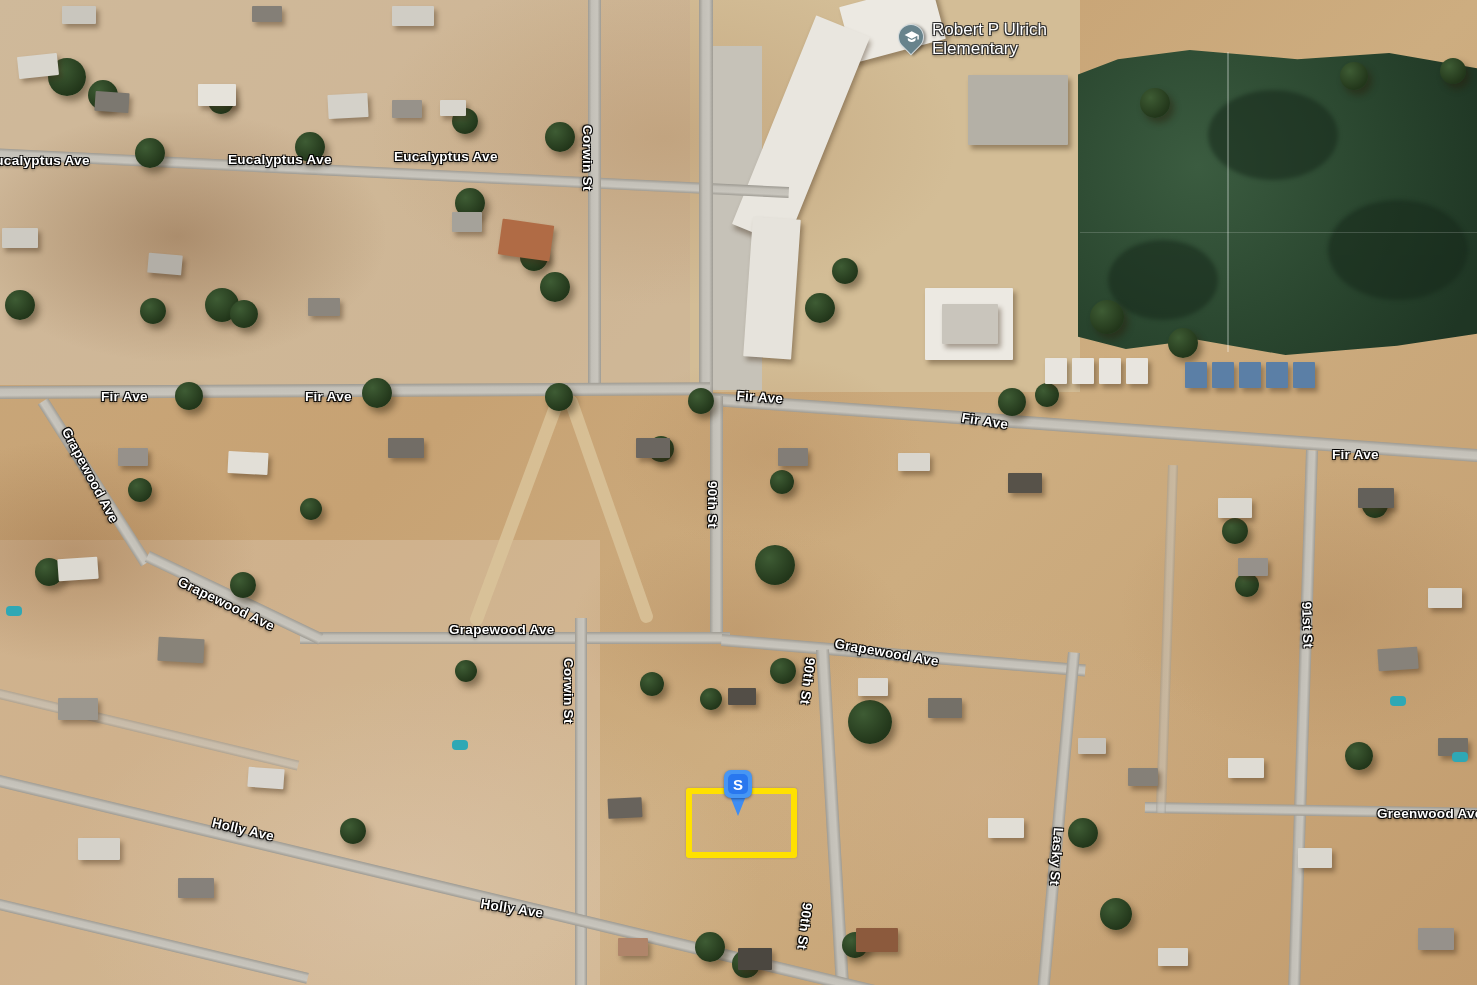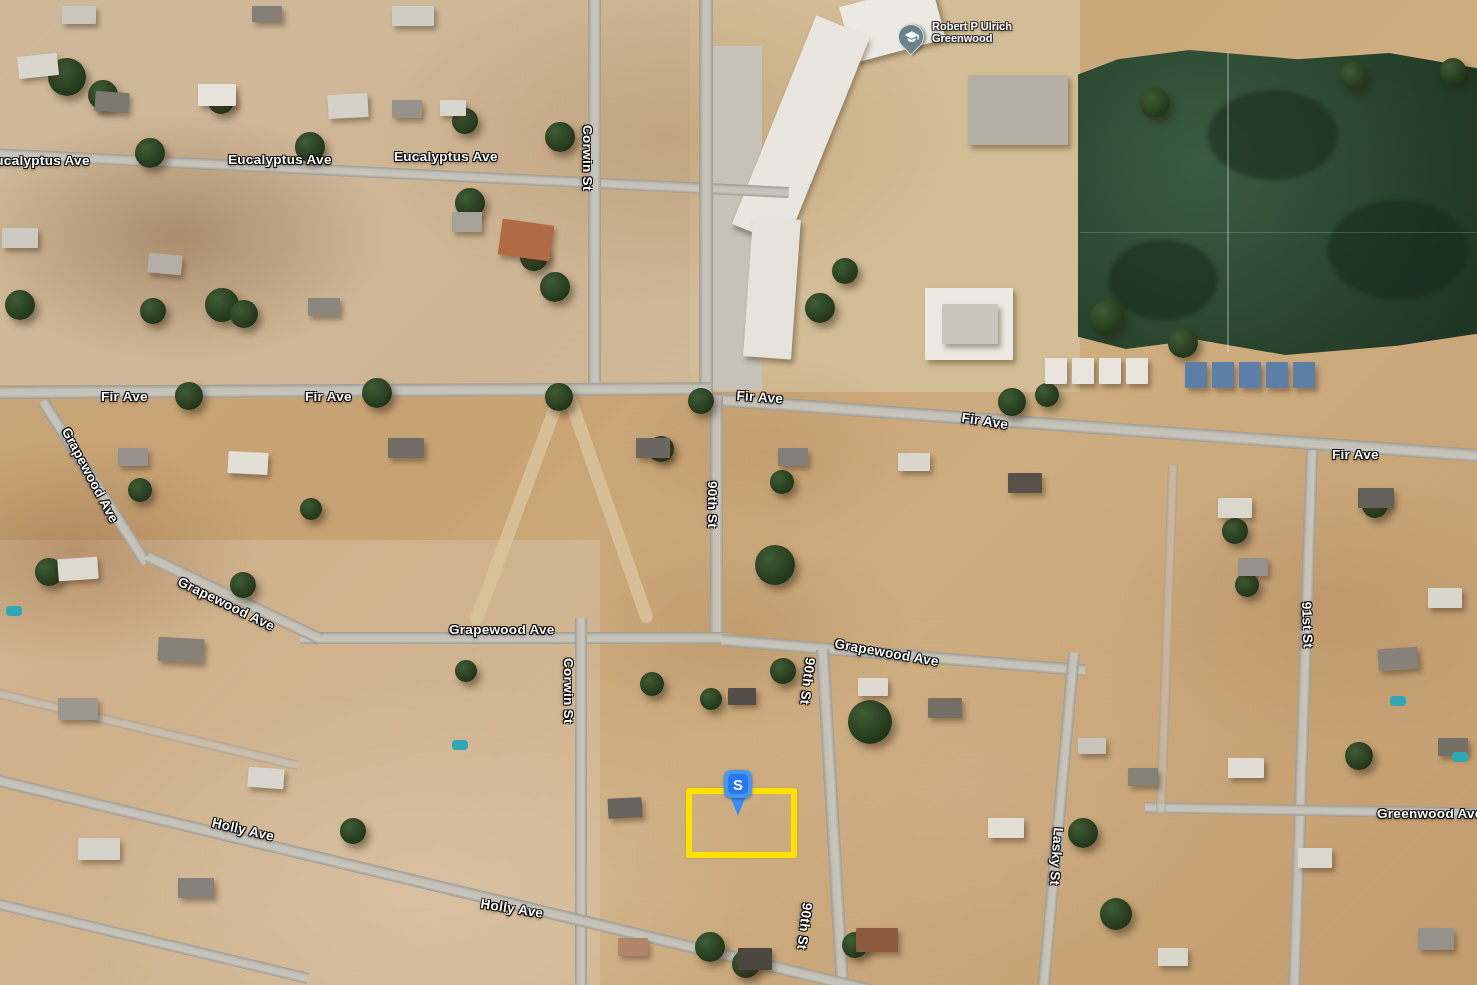--- a/index.html
+++ b/index.html
@@ -31,21 +31,21 @@
          background:radial-gradient(circle at 30% 38%,#3b5c40,#29452e 55%,#1f3624 90%);
          clip-path:polygon(0 8%,10% 3%,28% 0,55% 3%,78% 1%,100% 6%,100% 93%,80% 97%,52% 100%,30% 95%,12% 98%,0 94%);}
   .fielddark{position:absolute;border-radius:50%;background:#16281a;opacity:.55;filter:blur(2px);}
   .gridline{position:absolute;background:rgba(255,255,255,.28);}
   
   #school-poi{position:absolute;left:898px;top:20px;display:flex;gap:8px;align-items:flex-start;}
   #school-pin{width:26px;height:26px;background:#68838c;border:1px solid rgba(255,255,255,.7);
       border-radius:50% 50% 50% 0;transform:rotate(-45deg);margin-top:4px;
       display:flex;align-items:center;justify-content:center;box-shadow:1px 2px 3px rgba(0,0,0,.4);}
   #school-pin svg{transform:rotate(45deg);width:17px;height:17px;}
-  .poi-text{color:#fff;font-size:11px;font-weight:700;line-height:1.12;
+  .poi-text{color:#fff;font-size:17px;font-weight:400;line-height:1.12;
       text-shadow:-1px -1px 0 rgba(40,40,40,.9),1px -1px 0 rgba(40,40,40,.9),
                   -1px 1px 0 rgba(40,40,40,.9),1px 1px 0 rgba(40,40,40,.9),0 2px 3px rgba(0,0,0,.5);}
   
   #parcel{position:absolute;left:686px;top:788px;width:111px;height:70px;
           border:6px solid #ffe100;border-radius:3px;box-shadow:0 0 2px rgba(120,90,0,.4);}
   #marker{position:absolute;left:724px;top:770px;width:28px;height:50px;}
   #marker .head{position:absolute;left:0;top:0;width:28px;height:28px;border-radius:7px;
           background:#4696f4;box-shadow:0 1px 3px rgba(0,30,90,.5);}
   #marker .inner{position:absolute;left:4px;top:4px;width:20px;height:20px;border-radius:5px;
           background:#2877ef;color:#fff;font-size:15px;font-weight:700;
@@ -245,21 +245,21 @@
   <div class="lbl" style="left:1377px;top:806px;">Greenwood Ave</div>
 
   <div id="school-poi">
     <div id="school-pin">
       <svg viewBox="0 0 24 24">
         <path d="M12 4 2 9.2l10 5.2 8-4.2v5.3h2V9.2L12 4zM6.5 13.4V16c0 1.6 2.5 2.9 5.5 2.9s5.5-1.3 5.5-2.9v-2.6L12 16.3l-5.5-2.9z" fill="#fff"></path>
       </svg>
     </div>
     <div class="poi-text">
       <div>Robert P Ulrich</div>
-      <div>Greenwood</div>
+      <div>Elementary</div>
     </div>
   </div>
 
   <div id="parcel"></div>
   <div id="marker">
     <div class="tail"></div>
     <div class="head"></div>
     <div class="inner">S</div>
   </div>
 

